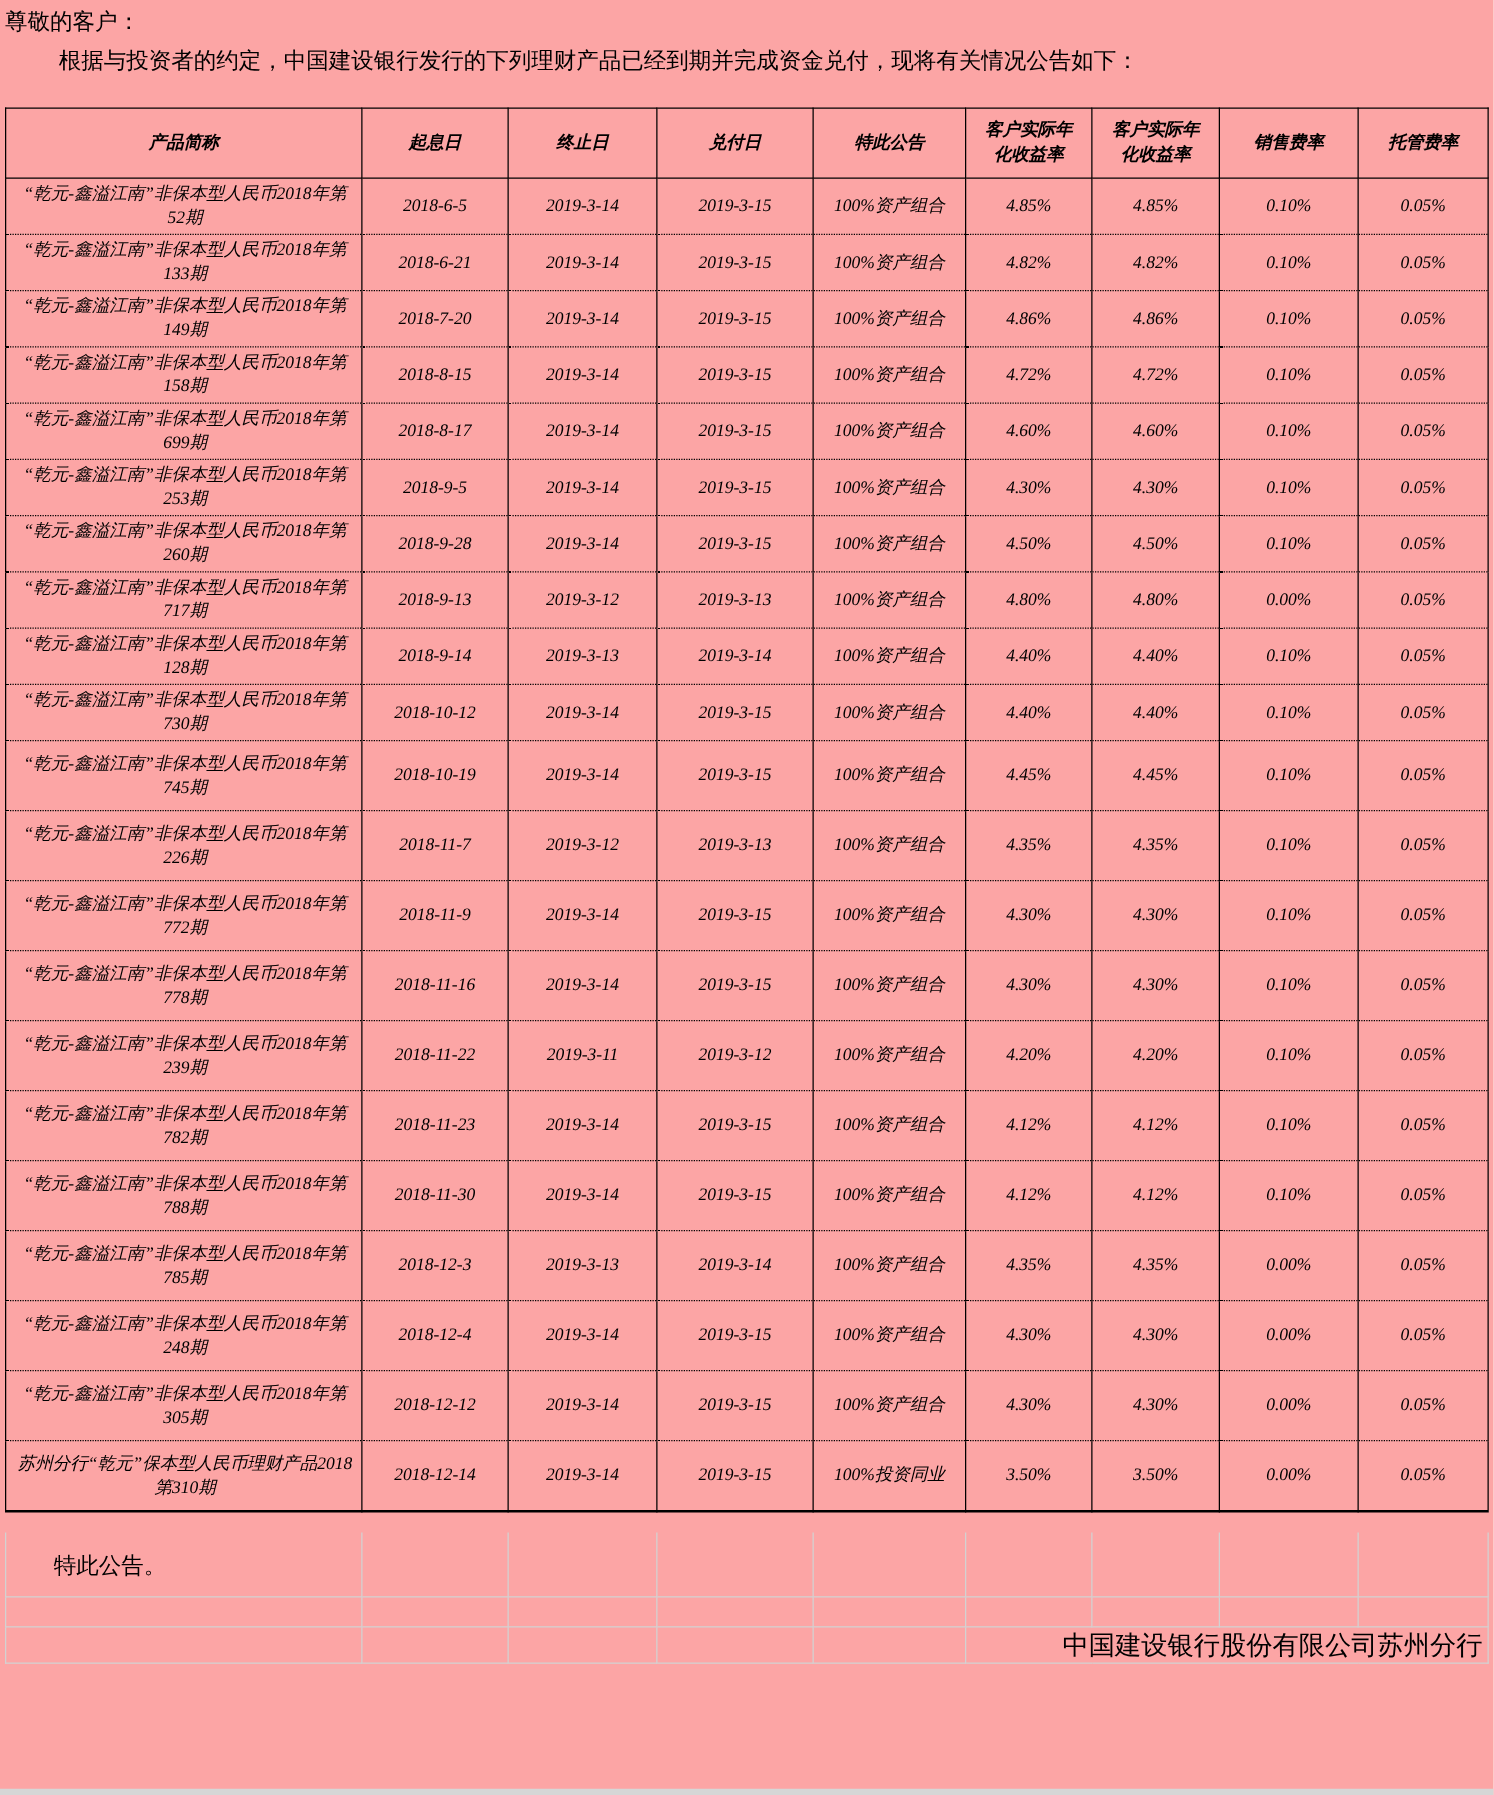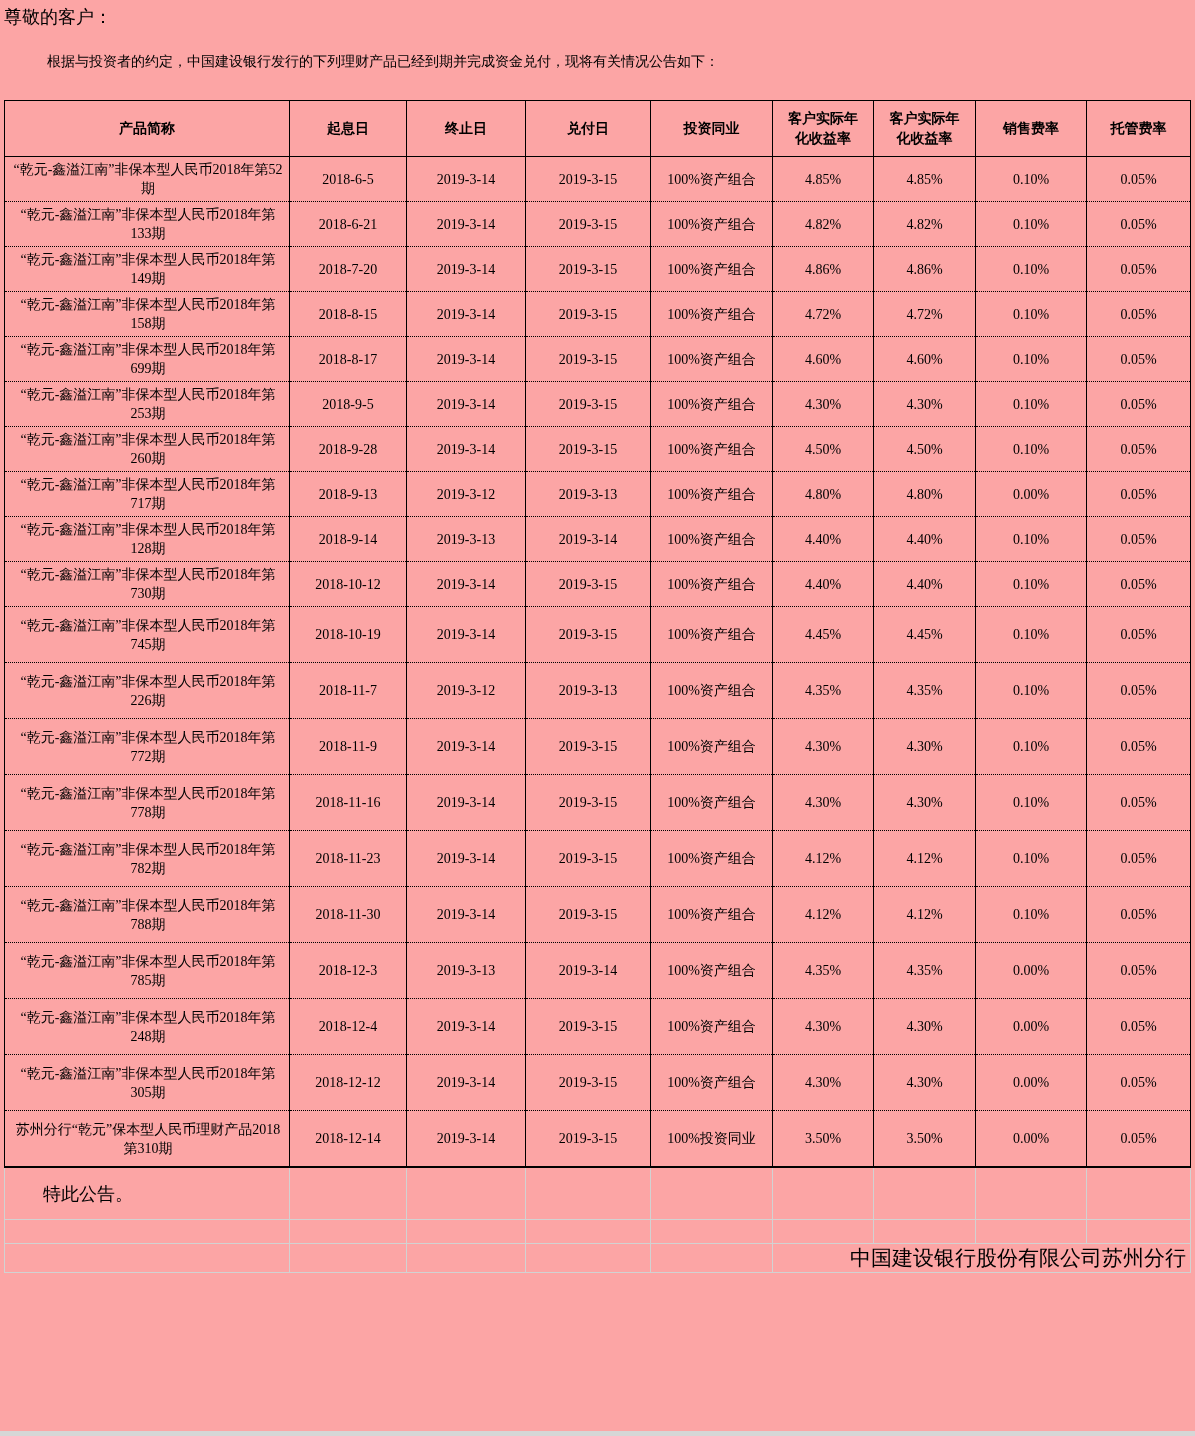--- a/index.html
+++ b/index.html
@@ -16,34 +16,35 @@
     background: #fca5a5;
     overflow: hidden;
   }
   
   .intro { padding: 5px 0 0 4px; }
   .salutation {
     font-size: 18px;
     line-height: 24px;
   }
   .intro-body {
-    font-size: 14px;
+    font-size: 18px;
     line-height: 24px;
-    margin-top: 21px;
+    margin-top: 7px;
     text-indent: 43px;
     padding-right: 10px;
   }
   
   table.main {
     border-collapse: collapse;
     table-layout: fixed;
     width: 1186px;
-    margin: 26px 0 0 4px;
+    margin: 26px 0 16px 4px;
     border: 1px solid #000;
     border-bottom: 2px solid #000;
+    font-style: italic;
   }
   table.main th {
     border: 1px solid #000;
     font-size: 14px;
     font-weight: bold;
     text-align: center;
     vertical-align: middle;
     height: 55px;
     padding: 0 10px;
     line-height: 20px;
@@ -124,21 +125,21 @@
       <col style="width:102px">
         <col style="width:111px">
         <col style="width:104px">
     </colgroup>
     <thead>
       <tr id="header-row">
           <th>产品简称</th>
           <th>起息日</th>
           <th>终止日</th>
           <th>兑付日</th>
-          <th>投资同业</th>
+          <th>特此公告</th>
           <th>客户实际年化收益率</th>
           <th>客户实际年化收益率</th>
           <th>销售费率</th>
           <th>托管费率</th>
         </tr>
     </thead>
     <tbody id="table-body">
         <tr>
           <td class="name-cell">“乾元-鑫溢江南”非保本型人民币2018年第52期</td>
           <td>2018-6-5</td>
@@ -283,20 +284,31 @@
           <td>0.05%</td>
         </tr>
         <tr>
           <td class="name-cell">“乾元-鑫溢江南”非保本型人民币2018年第778期</td>
           <td>2018-11-16</td>
           <td>2019-3-14</td>
           <td>2019-3-15</td>
           <td>100%资产组合</td>
           <td>4.30%</td>
           <td>4.30%</td>
+          <td>0.10%</td>
+          <td>0.05%</td>
+        </tr>
+        <tr>
+          <td class="name-cell">“乾元-鑫溢江南”非保本型人民币2018年第239期</td>
+          <td>2018-11-22</td>
+          <td>2019-3-11</td>
+          <td>2019-3-12</td>
+          <td>100%资产组合</td>
+          <td>4.20%</td>
+          <td>4.20%</td>
           <td>0.10%</td>
           <td>0.05%</td>
         </tr>
         <tr>
           <td class="name-cell">“乾元-鑫溢江南”非保本型人民币2018年第782期</td>
           <td>2018-11-23</td>
           <td>2019-3-14</td>
           <td>2019-3-15</td>
           <td>100%资产组合</td>
           <td>4.12%</td>

